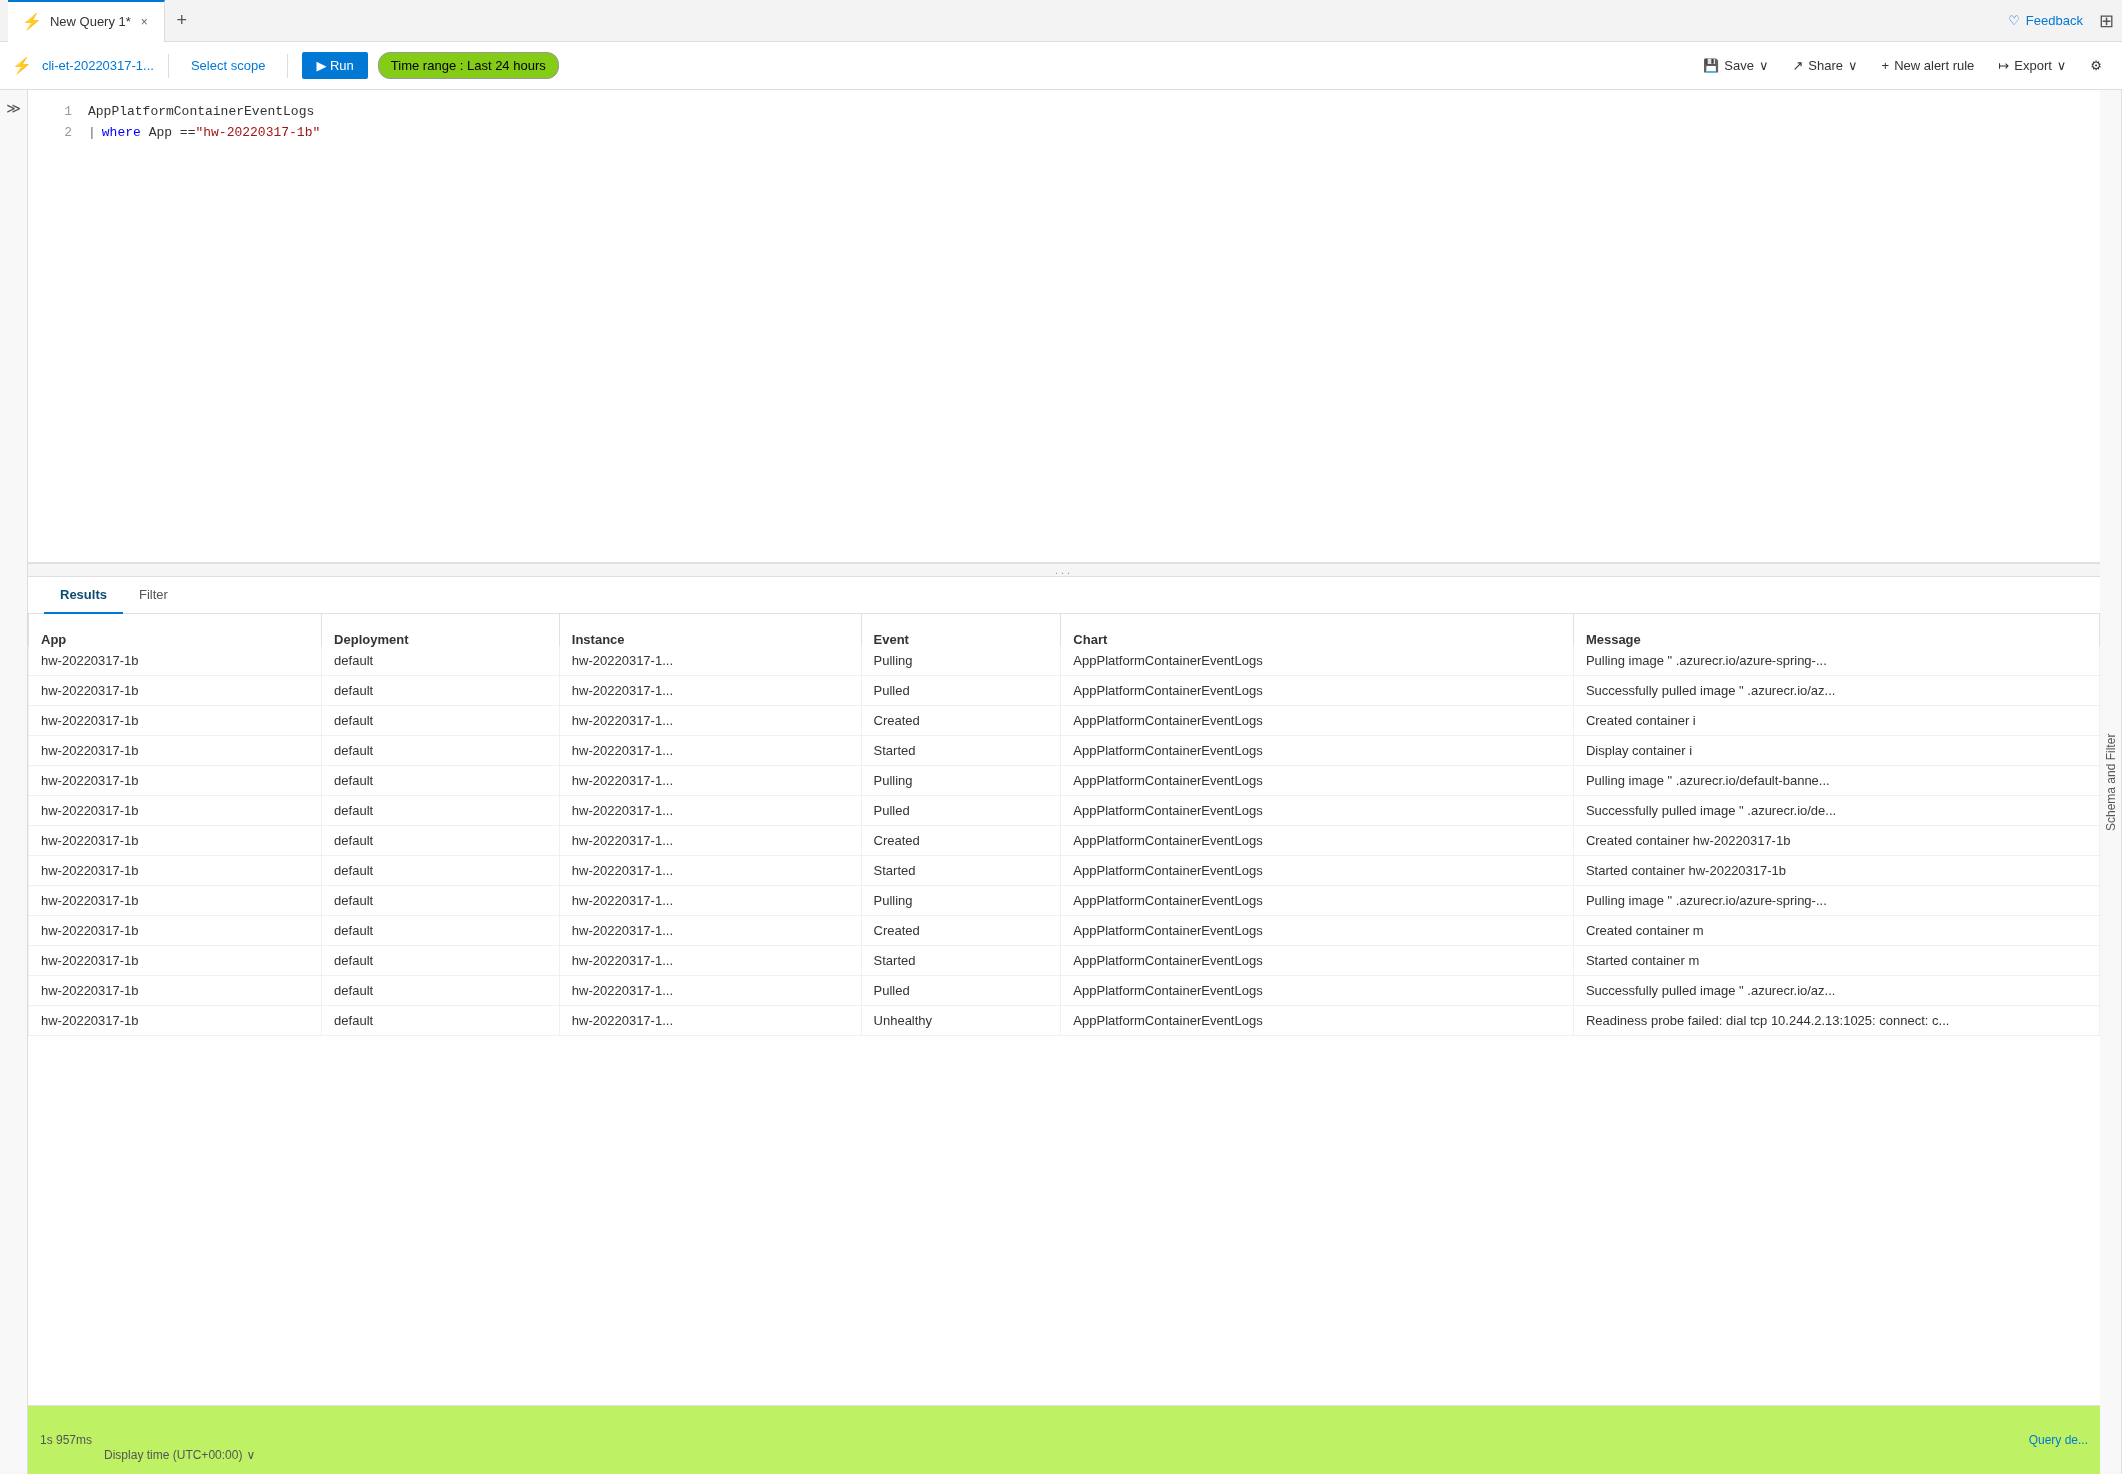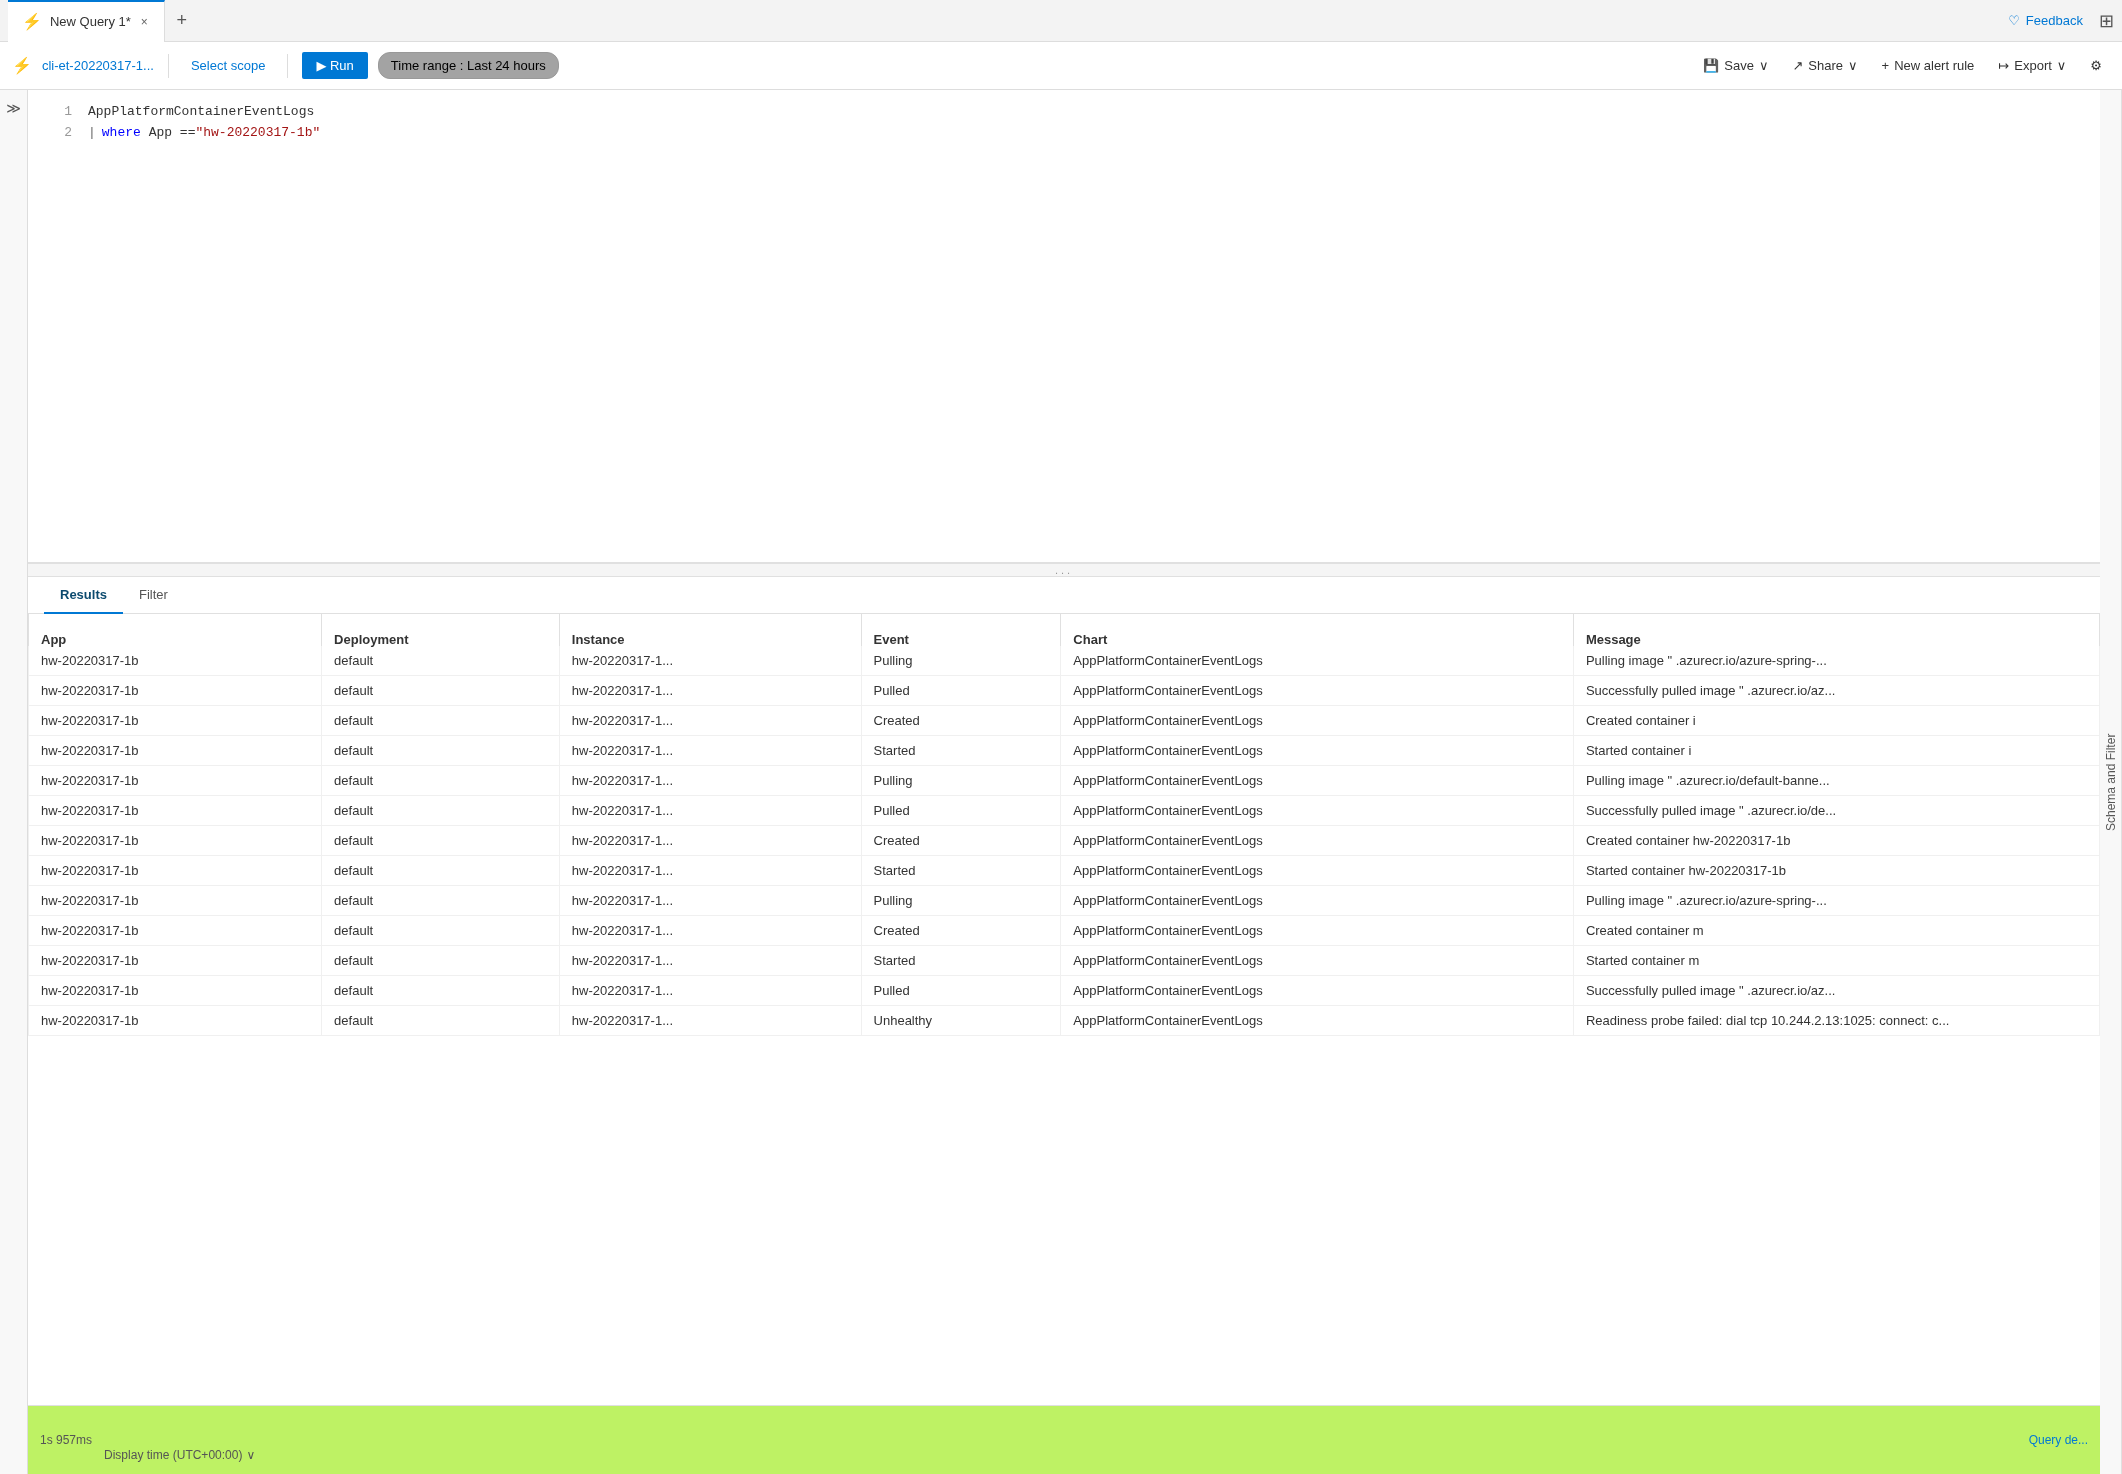--- a/index.html
+++ b/index.html
@@ -59,21 +59,21 @@
     .scope-divider { width: 1px; height: 24px; background: #ddd; margin: 0 4px; }
     .run-btn {
       display: flex; align-items: center; gap: 6px;
       background: #0078d4; color: #fff;
       border: none; border-radius: 2px;
       padding: 6px 14px; cursor: pointer; font-size: 13px; font-weight: 500;
     }
     .time-range-btn {
       display: flex; align-items: center; gap: 6px;
       border: 1px solid #999; border-radius: 12px;
-      padding: 5px 12px; cursor: pointer; background: #a3a3a3; font-size: 13px;
+      padding: 5px 12px; cursor: pointer; background: #84cc16; font-size: 13px;
     }
     .toolbar-right { display: flex; align-items: center; gap: 8px; margin-left: auto; }
     .toolbar-action-btn {
       display: flex; align-items: center; gap: 5px;
       background: none; border: none; cursor: pointer; font-size: 13px; color: #333;
       padding: 4px 8px; border-radius: 2px;
     }
 
     
     .main-layout { display: flex; height: calc(100vh - 90px); }
@@ -343,21 +343,21 @@
                 <td>Created</td>
                 <td>AppPlatformContainerEventLogs</td>
                 <td>Created container i</td>
               </tr>
               <tr>
                 <td>hw-20220317-1b</td>
                 <td>default</td>
                 <td>hw-20220317-1...</td>
                 <td>Started</td>
                 <td>AppPlatformContainerEventLogs</td>
-                <td>Started container i</td>
+                <td>Display container i</td>
               </tr>
               <tr>
                 <td>hw-20220317-1b</td>
                 <td>default</td>
                 <td>hw-20220317-1...</td>
                 <td>Pulling</td>
                 <td>AppPlatformContainerEventLogs</td>
                 <td>Pulling image "  .azurecr.io/default-banne...</td>
               </tr>
               <tr>

